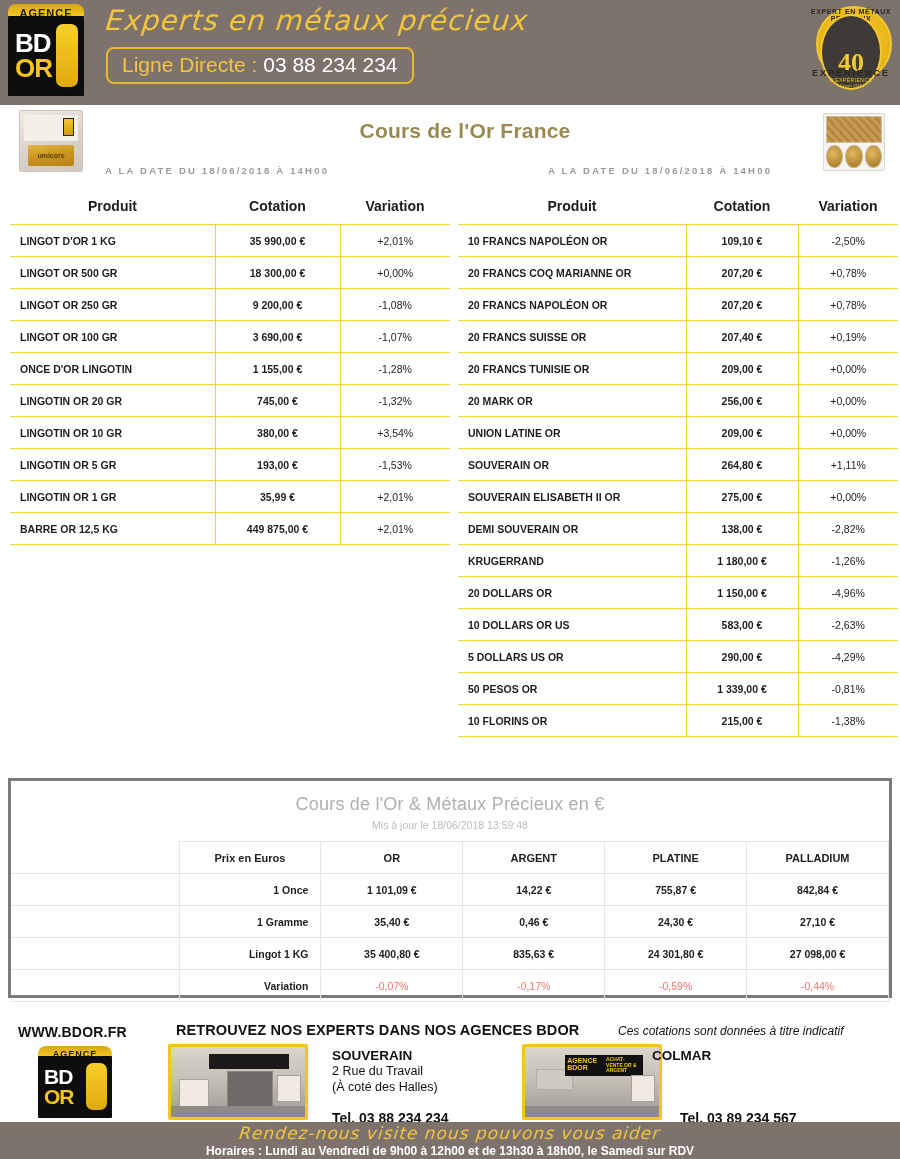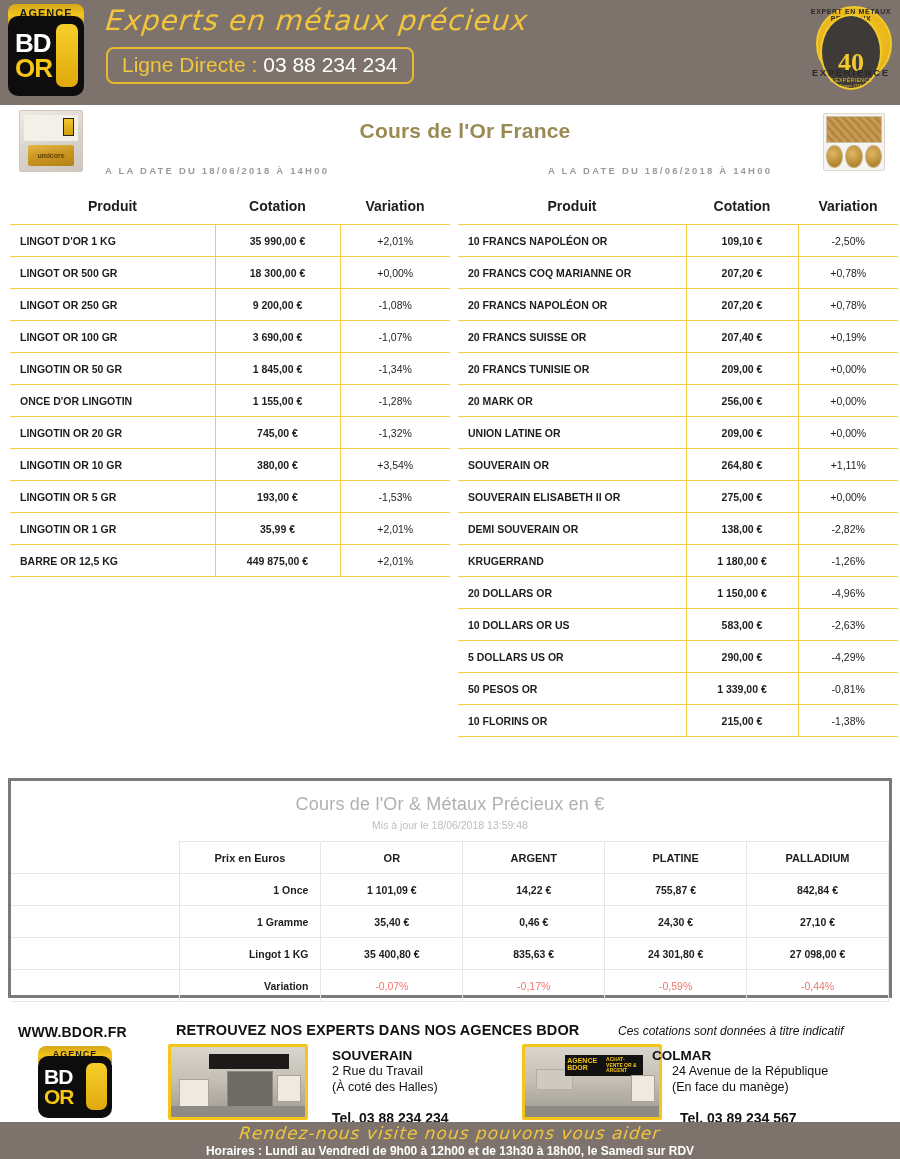--- a/index.html
+++ b/index.html
@@ -27,21 +27,21 @@
   }
   .logo-agence {
     position:absolute; top:0; left:0; right:0; height:20px;
     background: linear-gradient(#d6a718, #f5c61d 60%, #caa017);
     border-radius: 8px 8px 0 0;
     color:#1b1b1b; font-size:11px; font-weight:bold; letter-spacing:1px;
     text-align:center; line-height:19px;
   }
   .logo-body {
     position:absolute; top:12px; left:0; right:0; bottom:0;
-    background:#0d0d0d; border-radius: 10px;
+    background:#0d0d0d; border-radius: 1px;
     padding: 5px 6px 6px 7px;
     display:flex; gap:4px; align-items:stretch;
   }
   .logo-letters { display:flex; flex-direction:column; justify-content:center; line-height:0.95; }
   .logo-bd { color:#fff; font-size:26px; font-weight:bold; font-family:"Liberation Sans", sans-serif; letter-spacing:-1px;}
   .logo-or { color:#f5c518; font-size:26px; font-weight:bold; letter-spacing:-1px;}
   .logo-bar {
     width:26px; margin:3px 0 3px auto;
     background: linear-gradient(#f7cf2a, #e0a90c);
     border-radius:7px;
@@ -386,25 +386,20 @@
             </tr>
             <tr>
               <td class="prod">LINGOT OR 250 GR</td>
               <td class="cota">9 200,00 €</td>
               <td class="vari down">-1,08%</td>
             </tr>
             <tr>
               <td class="prod">LINGOT OR 100 GR</td>
               <td class="cota">3 690,00 €</td>
               <td class="vari down">-1,07%</td>
-            </tr>
-            <tr>
-              <td class="prod">LINGOTIN OR 50 GR</td>
-              <td class="cota">1 845,00 €</td>
-              <td class="vari down">-1,34%</td>
             </tr>
             <tr>
               <td class="prod">ONCE D'OR LINGOTIN</td>
               <td class="cota">1 155,00 €</td>
               <td class="vari down">-1,28%</td>
             </tr>
             <tr>
               <td class="prod">LINGOTIN OR 20 GR</td>
               <td class="cota">745,00 €</td>
               <td class="vari down">-1,32%</td>
@@ -643,24 +638,20 @@
       <div class="sp-shut"></div>
       <div class="sp-sign2">
         <div class="l">AGENCE BDOR</div>
         <div class="r">ACHAT-VENTE OR &amp; ARGENT</div>
       </div>
       <div class="sp-win sp-w2"></div>
       <div class="sp-base"></div>
     </div>
 
     <div class="city city2">COLMAR</div>
-    <div class="addr addr2">
-      <div>24 Avenue de la République</div>
-      <div>(En face du manège)</div>
-    </div>
     <div class="tel tel2">Tel. 03 89 234 567</div>
   </div>
 
   <div class="bottom-strip">
     <div class="bs-script">Rendez-nous visite nous pouvons vous aider</div>
     <div class="bs-hours">Horaires : Lundi au Vendredi de 9h00 à 12h00 et de 13h30 à 18h00, le Samedi sur RDV</div>
   </div>
 
 </div>
 

